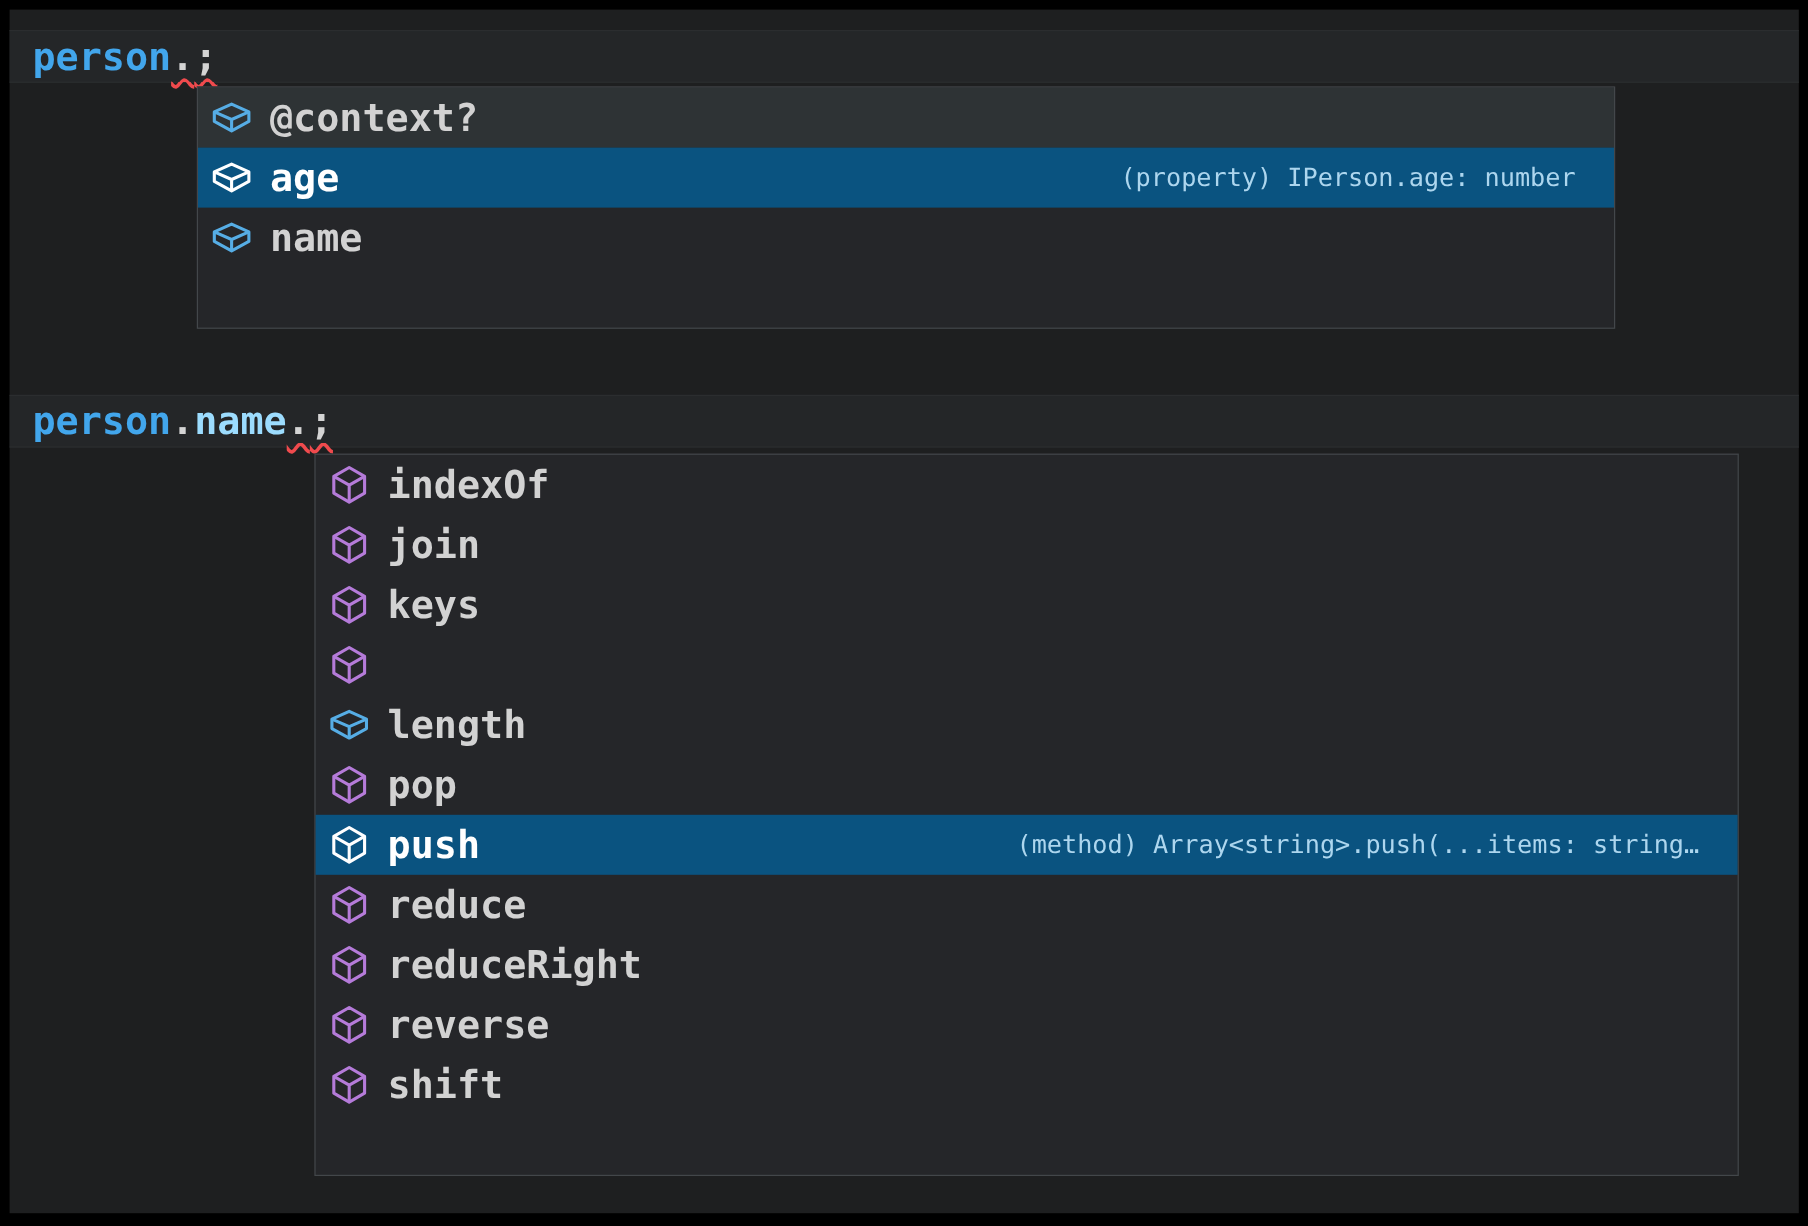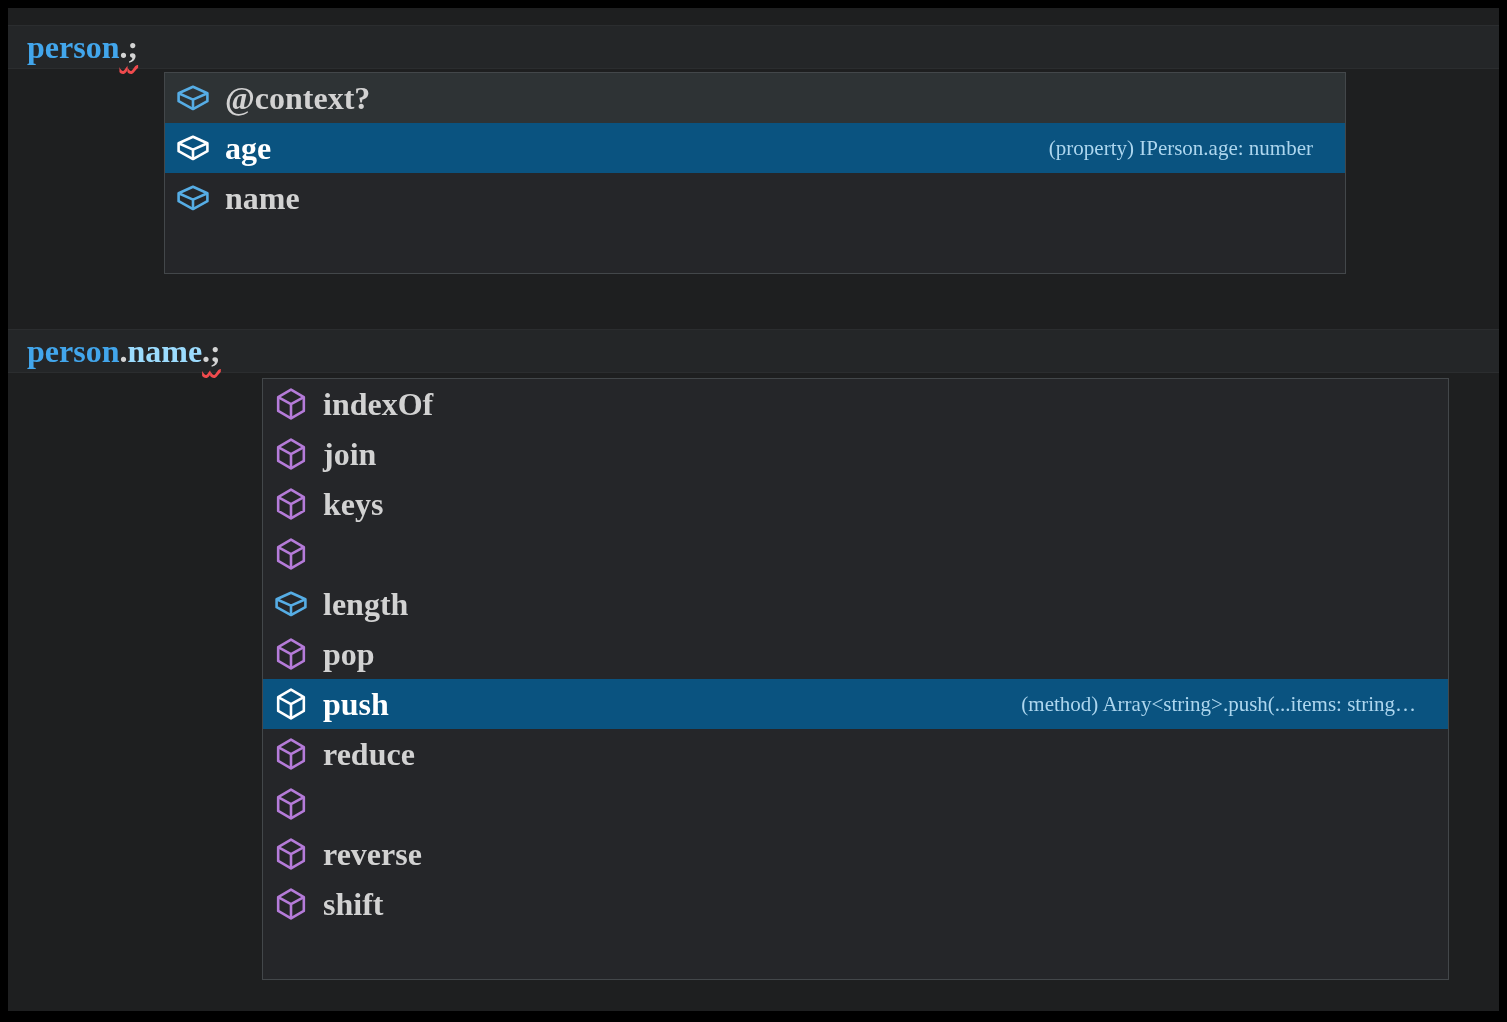--- a/index.html
+++ b/index.html
@@ -26,21 +26,20 @@
   html,body{width:1507px;height:1022px}
   body{
     background:var(--frame);
     position:relative;
     overflow:hidden;
     font-family:"DejaVu Sans Mono","Liberation Mono",monospace;
   }
   .editor{
     position:absolute;left:8px;top:8px;width:1491px;height:1003px;
     background:var(--editor-bg);
-    font-family:Liberation Serif, serif;
   }
   
   .code-line{
     position:absolute;left:0;right:0;height:44px;
     background:var(--line-highlight-bg);
     border-top:1px solid var(--line-highlight-border);
     border-bottom:1px solid var(--line-highlight-border);
     display:flex;align-items:center;
     padding-left:19px;
     font-weight:bold;font-size:32px;line-height:42px;
@@ -141,21 +140,21 @@
             <path d="M8 1.6 13.7 4.9v6.2L8 14.4l-5.7-3.3V4.9L8 1.6Z"></path>
             <path d="M2.3 4.9 8 8.1l5.7-3.2M8 8.1v6.3"></path>
           </svg></span><span class="label">push</span><span class="detail">(method) Array&lt;string&gt;.push(...items: string…</span></div>
       <div class="row"><span class="sym-icon method"><svg viewBox="0 0 16 16" fill="none" stroke="currentColor" stroke-width="1.15" stroke-linejoin="round">
             <path d="M8 1.6 13.7 4.9v6.2L8 14.4l-5.7-3.3V4.9L8 1.6Z"></path>
             <path d="M2.3 4.9 8 8.1l5.7-3.2M8 8.1v6.3"></path>
           </svg></span><span class="label">reduce</span></div>
       <div class="row"><span class="sym-icon method"><svg viewBox="0 0 16 16" fill="none" stroke="currentColor" stroke-width="1.15" stroke-linejoin="round">
             <path d="M8 1.6 13.7 4.9v6.2L8 14.4l-5.7-3.3V4.9L8 1.6Z"></path>
             <path d="M2.3 4.9 8 8.1l5.7-3.2M8 8.1v6.3"></path>
-          </svg></span></div>
+          </svg></span><span class="label">reduceRight</span></div>
       <div class="row"><span class="sym-icon method"><svg viewBox="0 0 16 16" fill="none" stroke="currentColor" stroke-width="1.15" stroke-linejoin="round">
             <path d="M8 1.6 13.7 4.9v6.2L8 14.4l-5.7-3.3V4.9L8 1.6Z"></path>
             <path d="M2.3 4.9 8 8.1l5.7-3.2M8 8.1v6.3"></path>
           </svg></span><span class="label">reverse</span></div>
       <div class="row"><span class="sym-icon method"><svg viewBox="0 0 16 16" fill="none" stroke="currentColor" stroke-width="1.15" stroke-linejoin="round">
             <path d="M8 1.6 13.7 4.9v6.2L8 14.4l-5.7-3.3V4.9L8 1.6Z"></path>
             <path d="M2.3 4.9 8 8.1l5.7-3.2M8 8.1v6.3"></path>
           </svg></span><span class="label">shift</span></div>
     </div>
 

